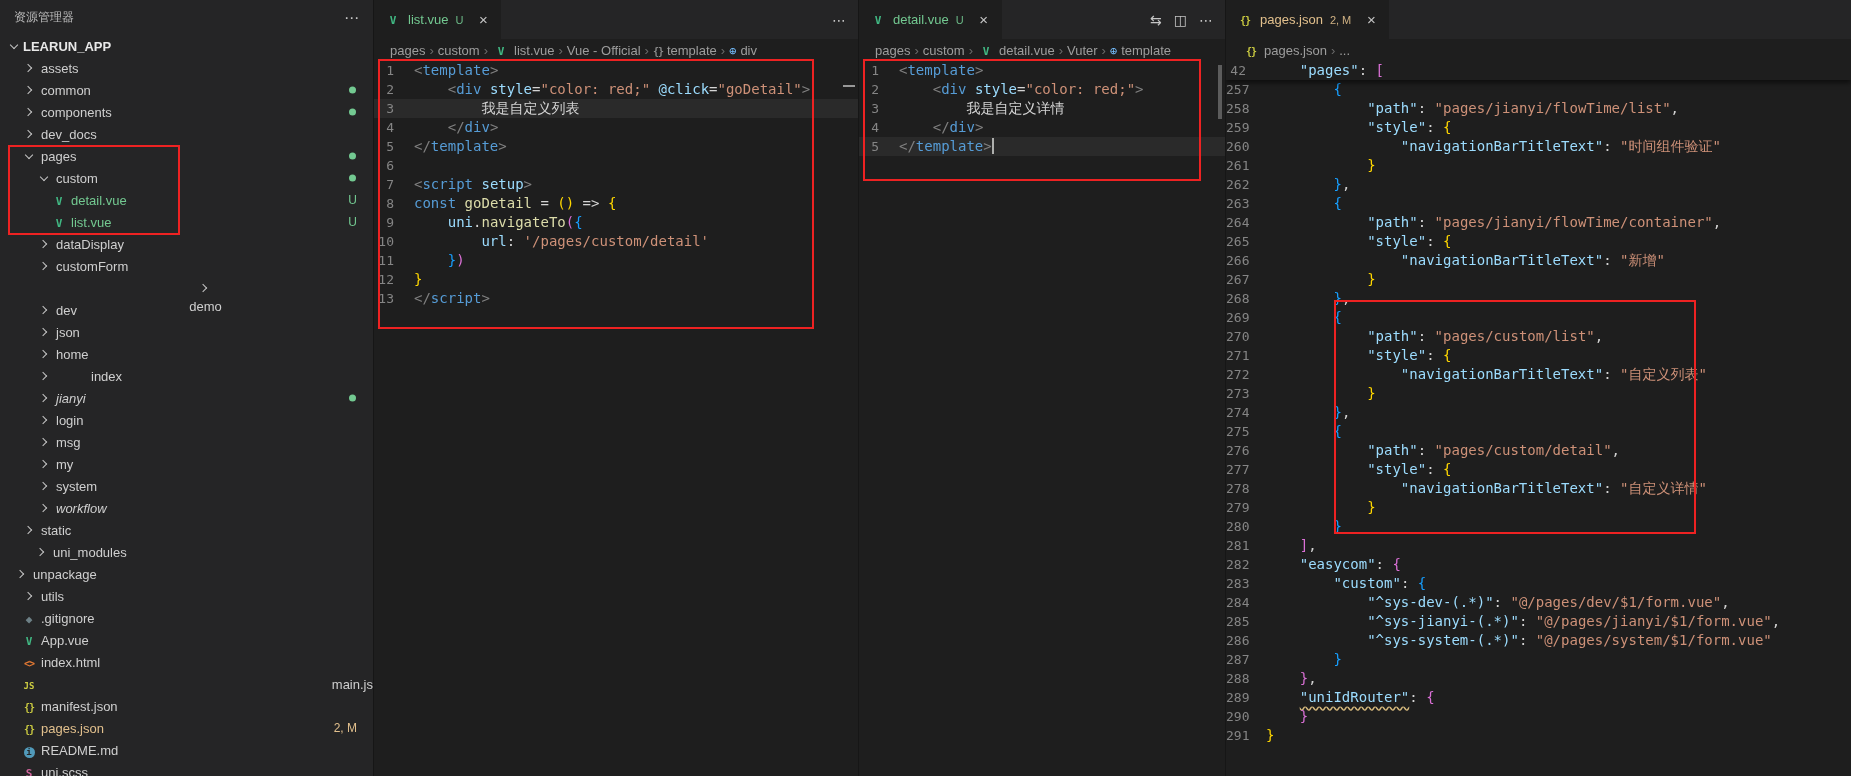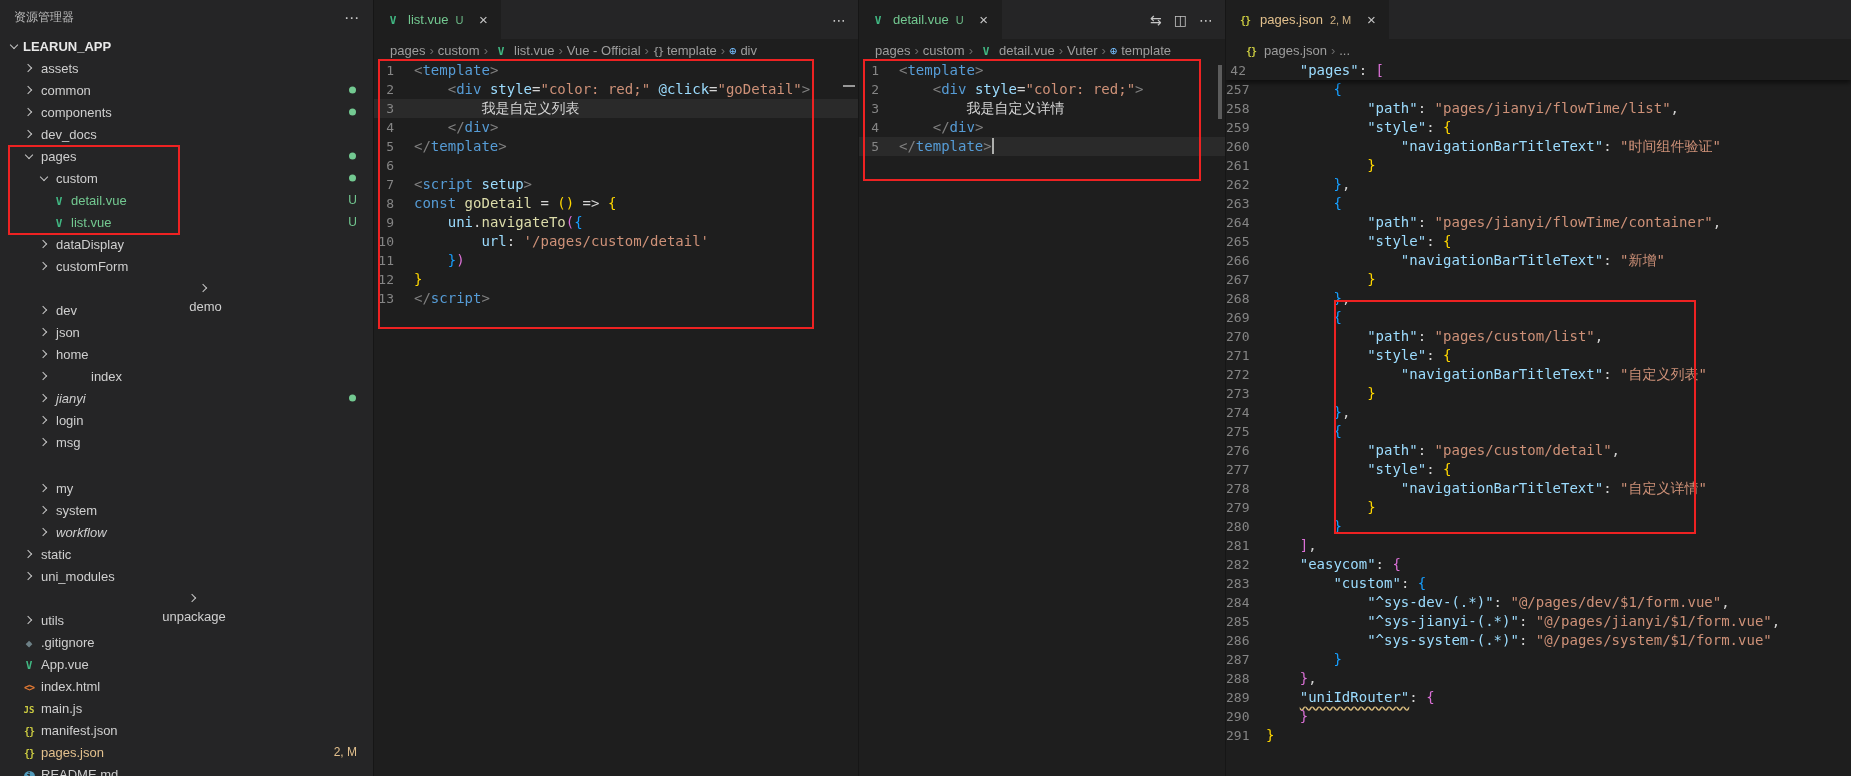--- a/index.html
+++ b/index.html
@@ -186,61 +186,61 @@
           <span class="dot"></span>
         </div>
         <div class="tree-row" style="padding-left: 35px;">
           <span class="chev right"></span>
           <span class="tree-label">login</span>
         </div>
         <div class="tree-row" style="padding-left: 35px;">
           <span class="chev right"></span>
           <span class="tree-label">msg</span>
         </div>
-        <div class="tree-row" style="padding-left: 35px; margin-top: 24px;">
+        <div class="tree-row" style="padding-left: 35px;">
           <span class="chev right"></span>
           <span class="tree-label">my</span>
         </div>
         <div class="tree-row" style="padding-left: 35px;">
           <span class="chev right"></span>
           <span class="tree-label">system</span>
         </div>
         <div class="tree-row" style="padding-left: 35px; font-style: italic;">
           <span class="chev right"></span>
           <span class="tree-label">workflow</span>
         </div>
         <div class="tree-row" style="padding-left: 20px;">
           <span class="chev right"></span>
           <span class="tree-label">static</span>
         </div>
-        <div class="tree-row" style="padding-left: 20px;">
+        <div class="tree-row" style="padding-left: 32px;">
           <span class="chev right"></span>
           <span class="tree-label">uni_modules</span>
         </div>
-        <div class="tree-row" style="padding-left: 12px; flex-direction: column;">
+        <div class="tree-row" style="padding-left: 12px;">
           <span class="chev right"></span>
           <span class="tree-label">unpackage</span>
         </div>
         <div class="tree-row" style="padding-left: 20px;">
           <span class="chev right"></span>
           <span class="tree-label">utils</span>
         </div>
         <div class="tree-row" style="padding-left: 20px;">
           <span class="fi fi-git"></span>
           <span class="tree-label">.gitignore</span>
         </div>
         <div class="tree-row" style="padding-left: 20px;">
           <span class="fi fi-vue"></span>
           <span class="tree-label">App.vue</span>
         </div>
         <div class="tree-row" style="padding-left: 20px;">
           <span class="fi fi-html"></span>
           <span class="tree-label">index.html</span>
         </div>
-        <div class="tree-row" style="padding-left: 20px;">
+        <div class="tree-row" style="padding-left: 20px; justify-content: space-between;">
           <span class="fi fi-js"></span>
           <span class="tree-label">main.js</span>
         </div>
         <div class="tree-row" style="padding-left: 20px;">
           <span class="fi fi-json"></span>
           <span class="tree-label">manifest.json</span>
         </div>
         <div class="tree-row" style="padding-left: 20px;">
           <span class="fi fi-json"></span>
           <span class="tree-label c-yellow">pages.json</span>

